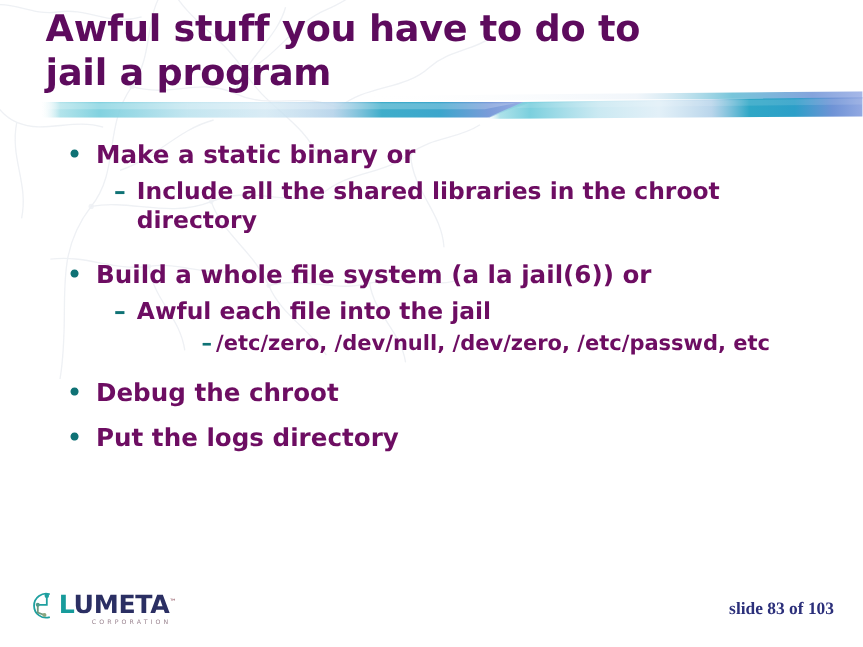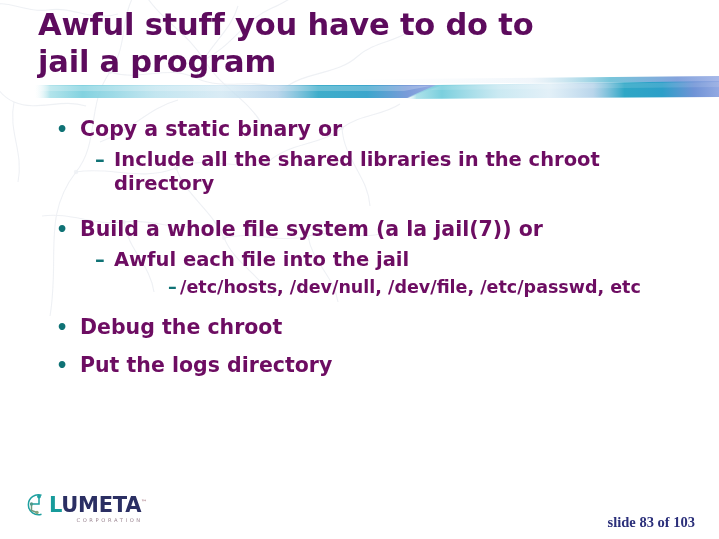--- a/index.html
+++ b/index.html
@@ -166,21 +166,20 @@
 
   #slide-number {
     position: absolute;
     right: 24px;
     top: 500px;
     font-family: "Liberation Serif", serif;
     font-size: 14.5px;
     font-weight: bold;
     color: #2b2f7a;
     white-space: nowrap;
-    margin-top: 14px;
   }
 </style>
 </head>
 <body>
 
 <div id="slide">
 
   <svg id="watermark" viewBox="0 0 420 330" preserveAspectRatio="none" aria-hidden="true">
     <g fill="none" stroke="#d8dde6" stroke-width="1.1" opacity="0.85">
       <path d="M60 330 C 70 270, 52 230, 86 186 C 110 156, 96 120, 120 86 C 140 56, 128 28, 150 0"></path>
@@ -256,41 +255,41 @@
     <path d="M436,9 L719,5 L719,21 L404,23 Z" fill="url(#gradMain)"></path>
 
     <path d="M40,10 L430,10 L404,15 L40,15 Z" fill="#ffffff" opacity="0.22"></path>
     <path d="M440,10 L719,6 L719,11 L430,14 Z" fill="#ffffff" opacity="0.12"></path>
   </svg>
 
   <div id="body">
 
     <div class="bullet-row lvl1">
       <span class="marker">•</span>
-      <span class="btext">Copy a static binary or</span>
+      <span class="btext">Make a static binary or</span>
     </div>
 
     <div class="bullet-row lvl2">
       <span class="marker">–</span>
       <span class="btext">Include all the shared libraries in the chroot directory</span>
     </div>
 
     <div class="bullet-row lvl1 gap-lg">
       <span class="marker">•</span>
-      <span class="btext">Build a whole file system (a la jail(7)) or</span>
+      <span class="btext">Build a whole file system (a la jail(6)) or</span>
     </div>
 
     <div class="bullet-row lvl2">
       <span class="marker">–</span>
       <span class="btext">Awful each file into the jail</span>
     </div>
 
     <div class="bullet-row lvl3">
       <span class="marker">–</span>
-      <span class="btext">/etc/hosts, /dev/null, /dev/file, /etc/passwd, etc</span>
+      <span class="btext">/etc/zero, /dev/null, /dev/zero, /etc/passwd, etc</span>
     </div>
 
     <div class="bullet-row lvl1 gap-md">
       <span class="marker">•</span>
       <span class="btext">Debug the chroot</span>
     </div>
 
     <div class="bullet-row lvl1 gap-sm">
       <span class="marker">•</span>
       <span class="btext">Put the logs directory</span>

